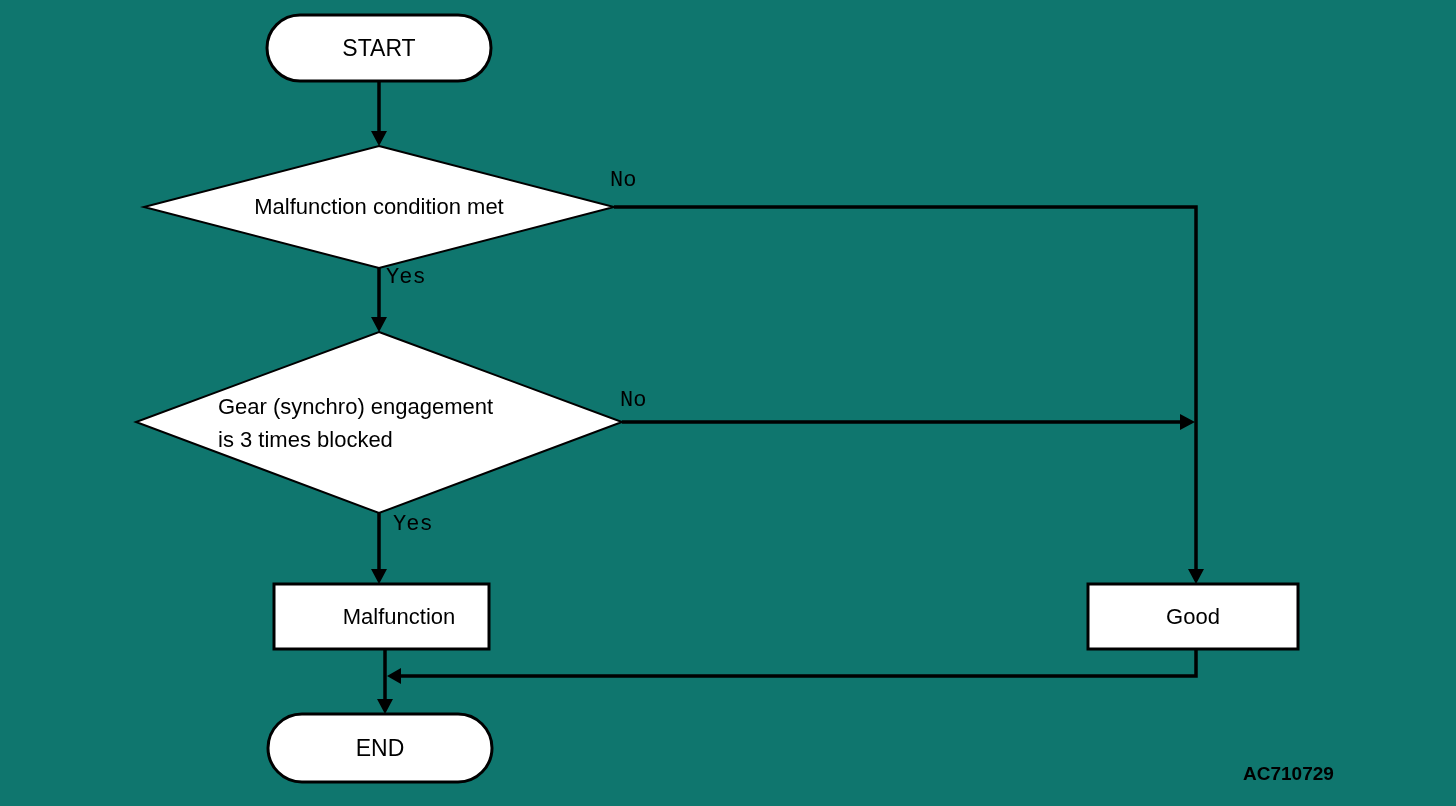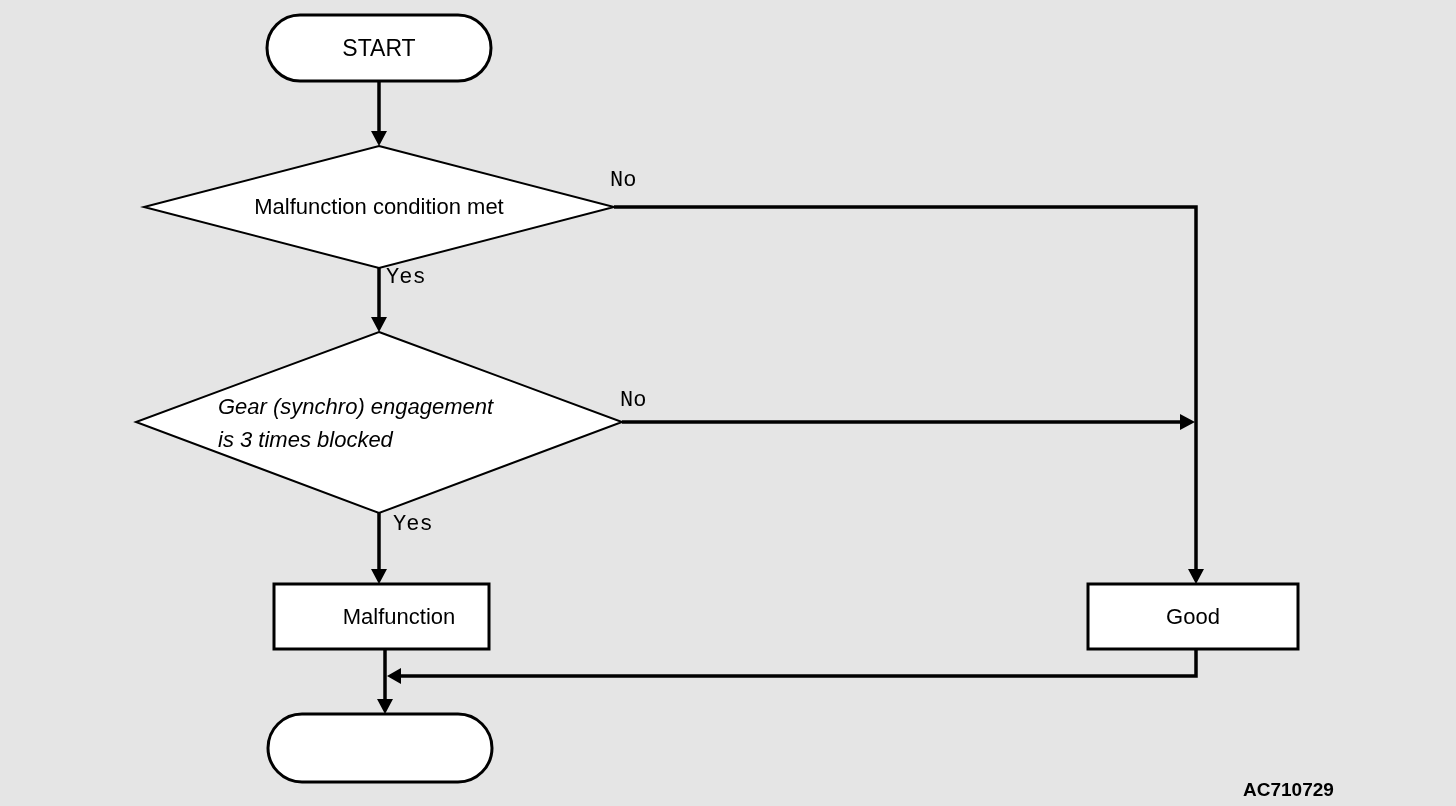--- a/index.html
+++ b/index.html
@@ -5,44 +5,44 @@
   * { margin: 0; padding: 0; box-sizing: border-box; }
   html, body {
     width: 1456px; height: 806px;
     background: #ffffff;
     font-family: "Liberation Sans", "DejaVu Sans", sans-serif;
     overflow: hidden;
   }
   .canvas {
     position: relative;
     width: 1456px; height: 806px;
-    background: #e5e5e5;
+    background: #0f766e;
     color: #000000;
   }
   .canvas svg { position: absolute; left: 0; top: 0; }
   .lbl {
     position: absolute;
     color: #000000;
     font-size: 22px;
     line-height: 1.0;
     white-space: pre-line;
   }
   .lbl.center {
     display: flex;
     align-items: center;
     justify-content: center;
     text-align: center;
   }
   .terminator-lbl { font-size: 23px; }
   .edge-lbl { font-size: 22px; font-family: Liberation Mono, monospace; }
-  .code-lbl { font-size: 19px; font-weight: bold; margin-top: 16px; }
+  .code-lbl { font-size: 19px; font-weight: bold; }
   
   #start-lbl   { left: 266px; top: 14px;  width: 226px; height: 68px; }
   #d1-lbl      { left: 144px; top: 145px; width: 470px; height: 124px; }
-  #d2-lbl      { left: 218px; top: 390px; line-height: 33px; text-align: left; font-style: italic; }
+  #d2-lbl      { left: 218px; top: 390px; line-height: 33px; text-align: left; }
   #no1-lbl     { left: 610px; top: 170px; }
   #yes1-lbl    { left: 386px; top: 267px; }
   #no2-lbl     { left: 620px; top: 390px; }
   #yes2-lbl    { left: 393px; top: 514px; }
   #malf-lbl    { left: 274px; top: 584px; width: 250px; height: 65px; }
   #good-lbl    { left: 1088px; top: 584px; width: 210px; height: 65px; border-radius: 25px; }
   #end-lbl     { left: 268px; top: 714px; width: 224px; height: 68px; }
   #code-lbl    { left: 1243px; top: 764px; }
 </style>
 </head>
@@ -100,16 +100,17 @@
 is 3 times blocked</div>
 
   <div id="no2-lbl" class="lbl edge-lbl">No</div>
 
   <div id="yes2-lbl" class="lbl edge-lbl">Yes</div>
 
   <div id="malf-lbl" class="lbl center">Malfunction</div>
 
   <div id="good-lbl" class="lbl center">Good</div>
 
+  <div id="end-lbl" class="lbl center terminator-lbl">END</div>
 
   <div id="code-lbl" class="lbl code-lbl">AC710729</div>
 
 </div>
 
 </body></html>

